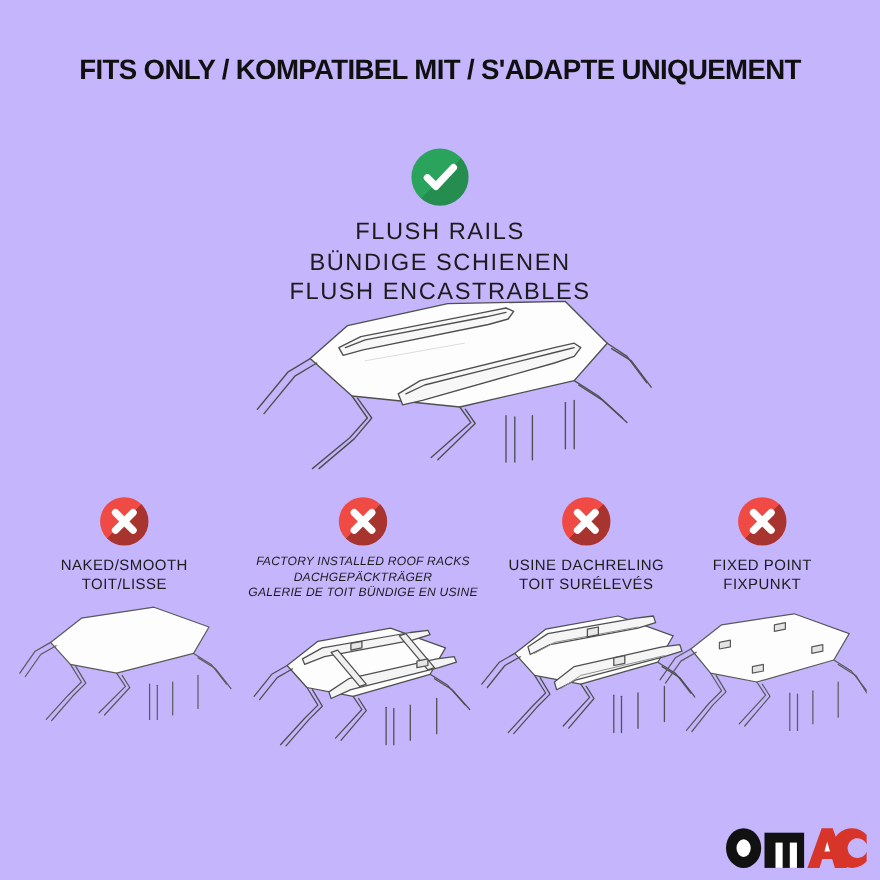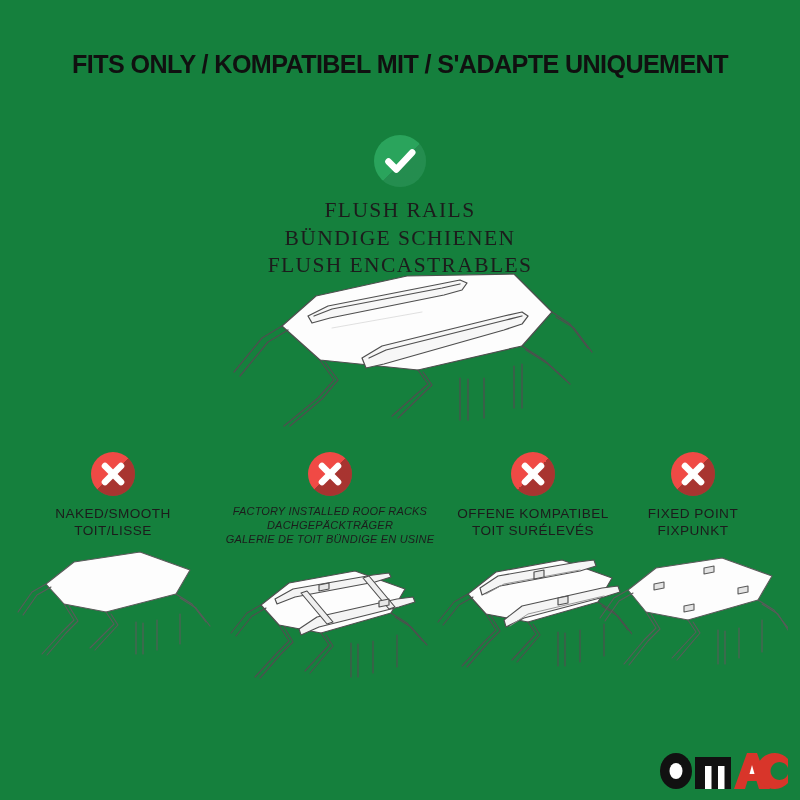--- a/index.html
+++ b/index.html
@@ -13,21 +13,21 @@
     height: 800px;
     font-family: "Liberation Sans", sans-serif;
     color: #1a1a1a;
     overflow: hidden;
     position: relative;
   }
   #page {
     position: relative;
     width: 800px;
     height: 800px;
-    background: #15803d;
+    background: #c4b5fd;
   }
 
   
   .header {
     position: absolute;
     left: 0;
     top: 52px;
     width: 800px;
     text-align: center;
   }
@@ -73,21 +73,20 @@
     background: linear-gradient(135deg, rgba(0,0,0,0) 50%, rgba(0,0,0,0.30) 50%);
   }
   .badge svg { position: absolute; left: 0; top: 0; }
 
   .primary-caption {
     font-size: 21.5px;
     letter-spacing: 1.4px;
     line-height: 1.28;
     color: #1c1c1c;
     font-weight: normal;
-    font-family: Liberation Serif, serif;
   }
 
   
   .hero-art {
     position: absolute;
     left: 222px;
     top: 268px;
     width: 380px;
     height: 160px;
   }
@@ -289,21 +288,21 @@
       <div class="badge no">
         <div class="shade"></div>
         <svg width="44" height="44" viewBox="0 0 44 44" aria-hidden="true">
           <g stroke="#ffffff" stroke-width="6.6" stroke-linecap="round">
             <line x1="14" y1="14" x2="30" y2="30"></line>
             <line x1="30" y1="14" x2="14" y2="30"></line>
           </g>
         </svg>
       </div>
       <div class="col-caption">
-        <div>OFFENE KOMPATIBEL</div>
+        <div>USINE DACHRELING</div>
         <div>TOIT SURÉLEVÉS</div>
       </div>
       <div class="col-art">
         <svg width="198" height="128" viewBox="0 0 198 128" aria-hidden="true">
           <g fill="none" stroke="#4f4f4f" stroke-width="1.15" stroke-linejoin="round" stroke-linecap="round">
             <path d="M34 50 L62 28 L128 16 L178 34 L164 58 L94 78 L52 70 Z" fill="#fdfdfd"></path>
             <path d="M34 50 L20 58 L4 78"></path>
             <path d="M39 53 L25 61 L9 81"></path>
             <path d="M52 70 L62 86 L50 98 L28 122"></path>
             <path d="M57 72 L66 87 L54 99 L33 123"></path>

